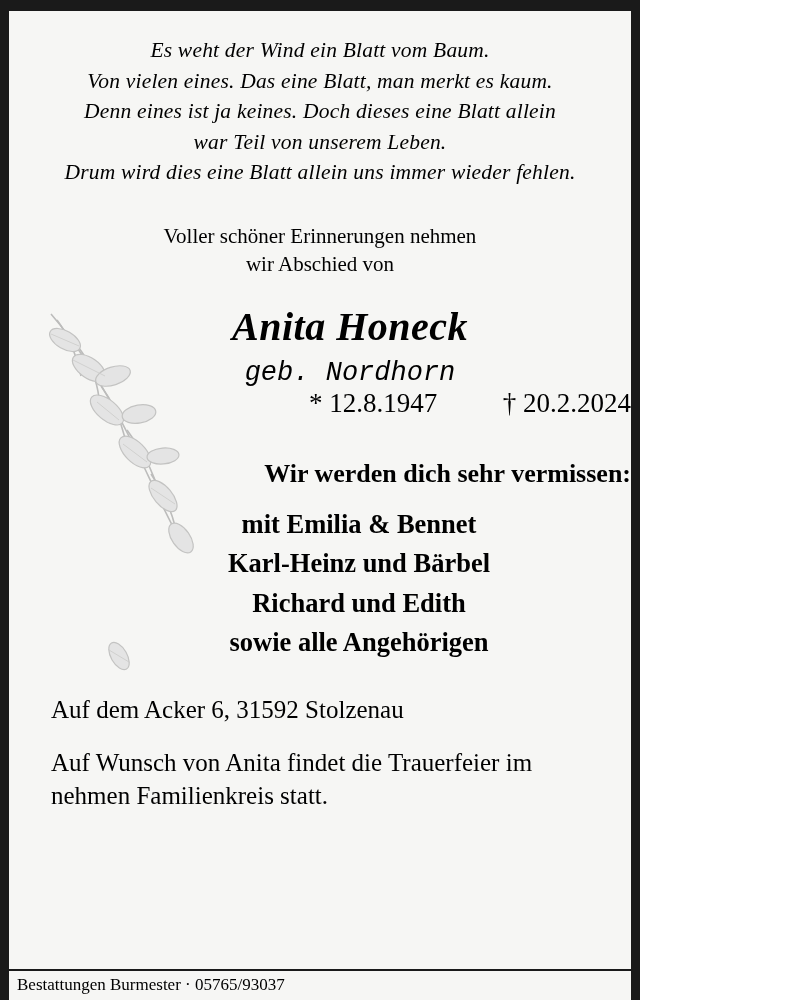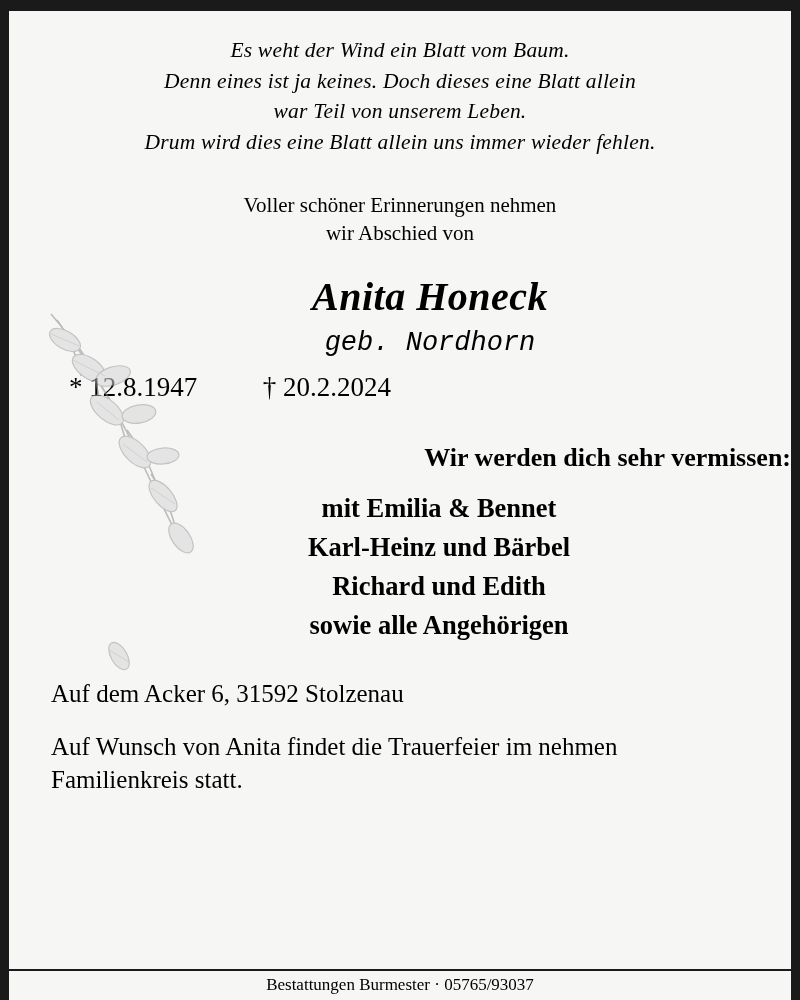--- a/index.html
+++ b/index.html
@@ -9,21 +9,21 @@
   }
   body {
     width: 800px;
     height: 1000px;
     overflow: hidden;
     font-family: "Liberation Serif", serif;
     color: #000000;
   }
   .obituary {
     position: relative;
-    width: 800px;
+    width: 640px;
     height: 1000px;
     box-sizing: border-box;
     background: #f7f7f5;
     border-top: 11px solid #1a1a1a;
     border-bottom: 0;
     border-left: 9px solid #1a1a1a;
     border-right: 9px solid #1a1a1a;
     overflow: hidden;
   }
   .inner {
@@ -69,23 +69,22 @@
   }
   .maiden {
     text-align: center;
     font-style: italic;
     font-size: 27px;
     margin-top: 10px;
     margin-left: 60px;
     font-family: Liberation Mono, monospace;
   }
   .dates {
-    text-align: left;
+    text-align: right;
     font-size: 27px;
-    margin-top: 14px;
     margin-left: 60px;
   }
   .dates .sep { display: inline-block; width: 52px; }
   .miss {
     text-align: right;
     font-size: 26px;
     margin-top: 40px;
     margin-left: 72px;
     font-weight: bold;
   }
@@ -104,24 +103,23 @@
   }
   .note {
     font-size: 25px;
     line-height: 1.33;
     margin-top: 22px;
     margin-left: 42px;
     margin-right: 40px;
   }
   .footer {
     position: absolute;
-    left: 0;
+    left: 8px;
     right: 0;
     bottom: 0;
-    text-align: center;
     font-size: 17px;
     padding-bottom: 5px;
   }
   .footer-rule {
     position: absolute;
     left: 0;
     right: 0;
     bottom: 29px;
     height: 2px;
     background: #1a1a1a;
@@ -159,20 +157,21 @@
         <path d="M34 54 L 66 70"></path>
         <path d="M58 96 L 80 114"></path>
         <path d="M84 138 L 108 156"></path>
         <path d="M112 182 L 136 198"></path>
         <path d="M70 344 L 90 356"></path>
       </g>
     </svg>
 
     <div class="poem">
       <div>Es weht der Wind ein Blatt vom Baum.</div>
+      <div>Von vielen eines. Das eine Blatt, man merkt es kaum.</div>
       <div>Denn eines ist ja keines. Doch dieses eine Blatt allein</div>
       <div>war Teil von unserem Leben.</div>
       <div>Drum wird dies eine Blatt allein uns immer wieder fehlen.</div>
     </div>
 
     <div class="farewell">
       <div>Voller schöner Erinnerungen nehmen</div>
       <div>wir Abschied von</div>
     </div>
 

